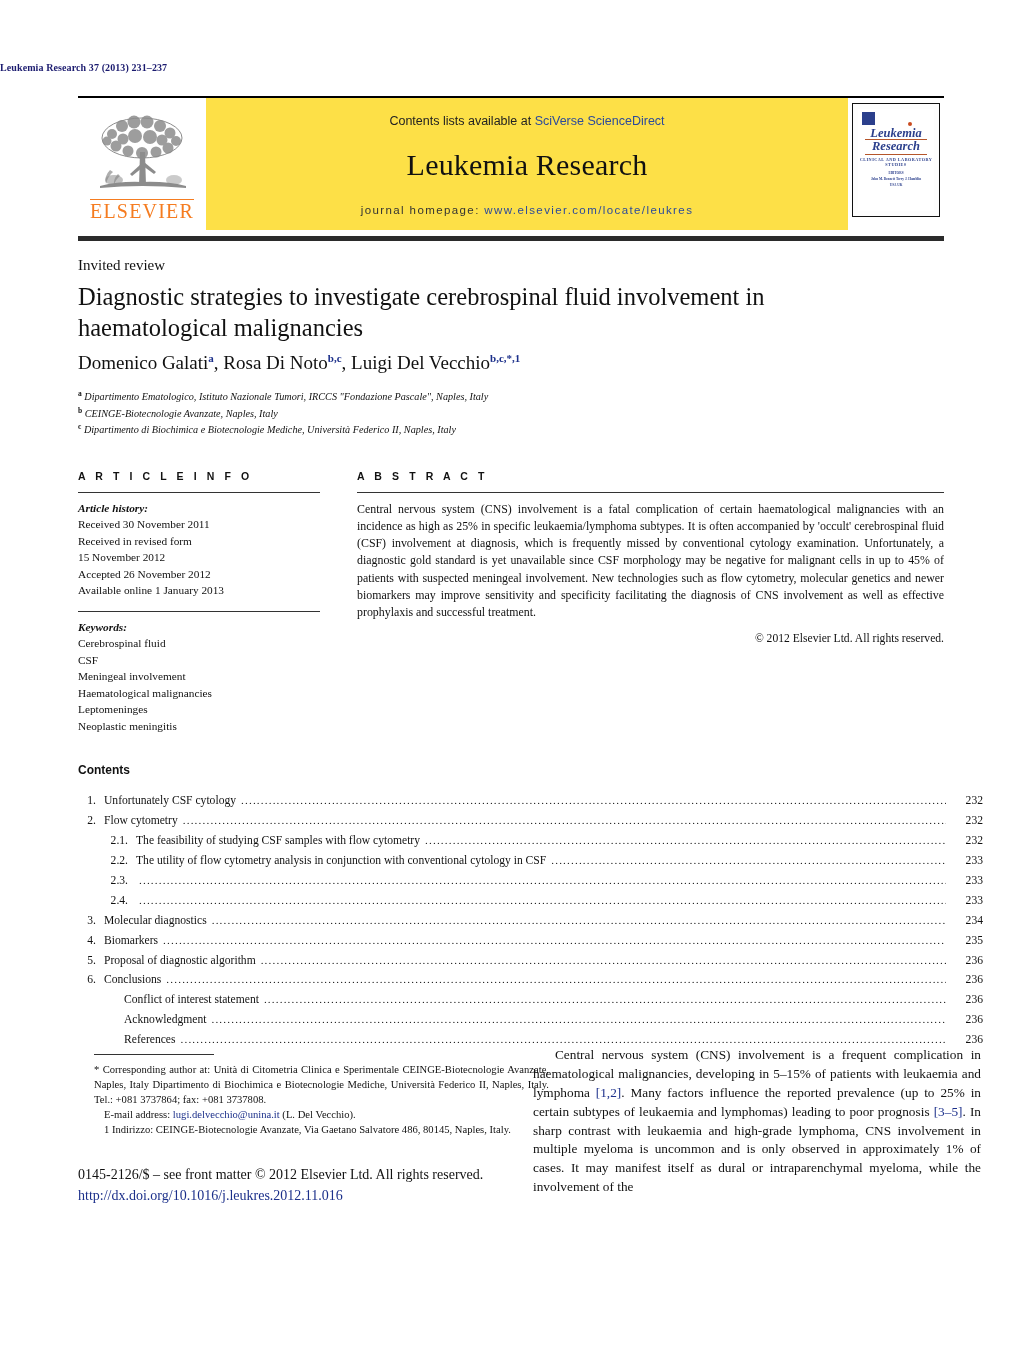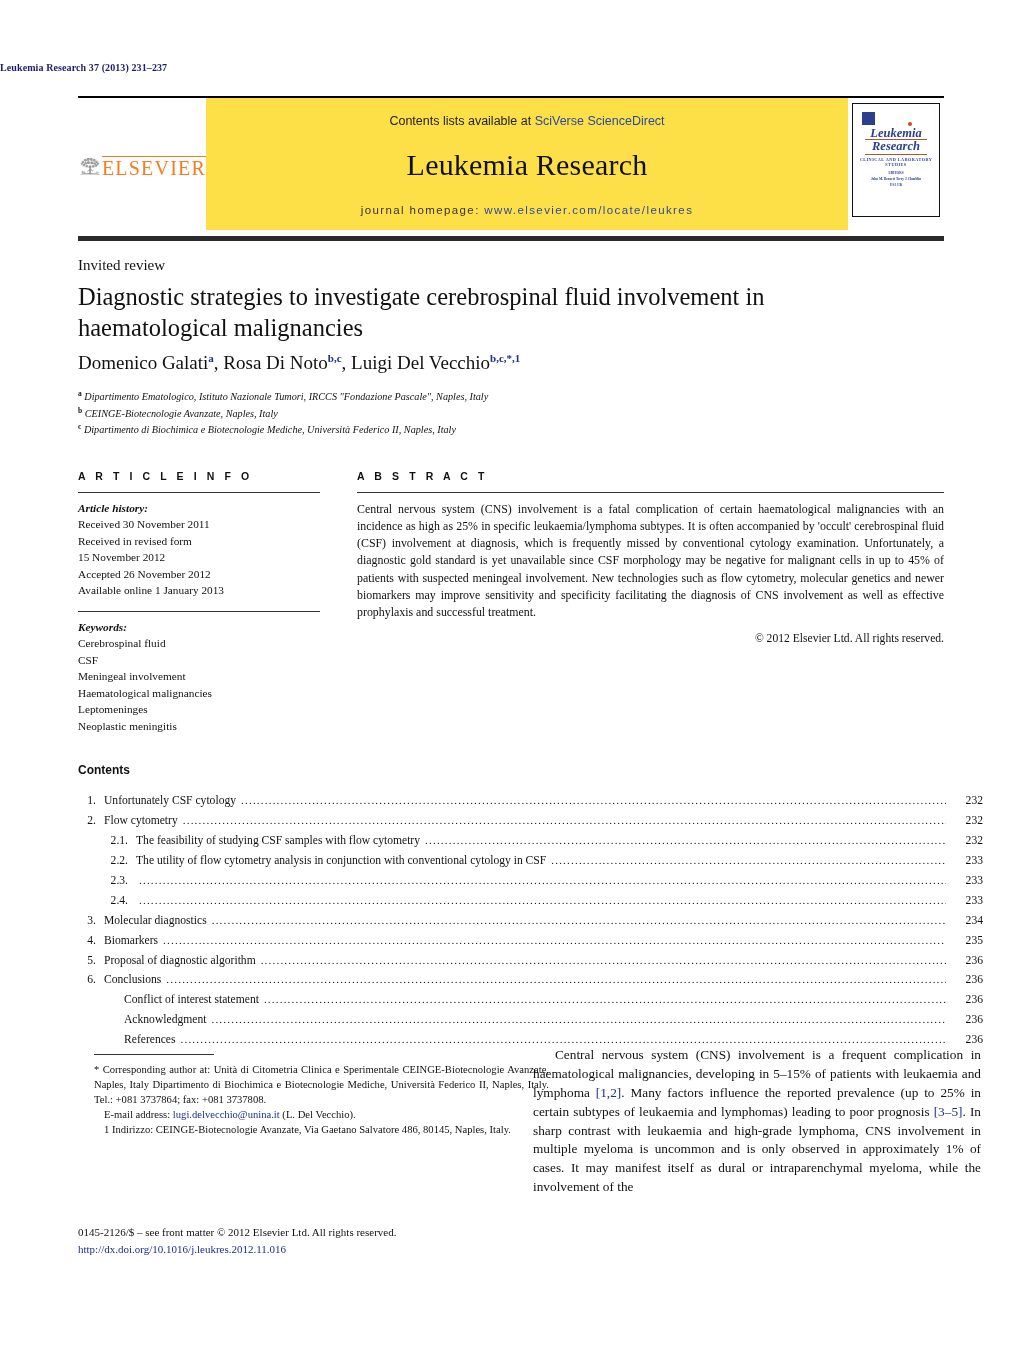--- a/index.html
+++ b/index.html
@@ -42,23 +42,23 @@
     width: 866px;
     height: 134px;
     display: flex;
     align-items: stretch;
   }
   .mast-left {
     width: 128px;
     flex: 0 0 128px;
     border-top: 2px solid #000;
     display: flex;
-    flex-direction: row;
+    flex-direction: column;
     align-items: center;
-    justify-content: space-between;
+    justify-content: center;
     padding-top: 6px;
     box-sizing: border-box;
   }
   .elsevier-tree {
     width: 104px;
     height: 86px;
   }
   .elsevier-word {
     font-family: "Liberation Serif", serif;
     color: #f57c20;
@@ -388,23 +388,23 @@
     line-height: 1.42;
     text-align: justify;
     color: #111;
   }
   .intro-col .ref { color: #1b2f8a; }
   .intro-col p { margin: 0; text-indent: 22px; }
 
   .issn {
     position: absolute;
     left: 78px;
-    top: 1224px;
-    font-family: "Liberation Serif", serif;
-    font-size: 11px;
+    top: 1164px;
+    font-family: "Liberation Serif", serif;
+    font-size: 14px;
     line-height: 1.5;
     color: #111;
   }
   .issn .doi { color: #1b2f8a; }
 </style>
 </head>
 <body>
 
 <div class="page">
 

